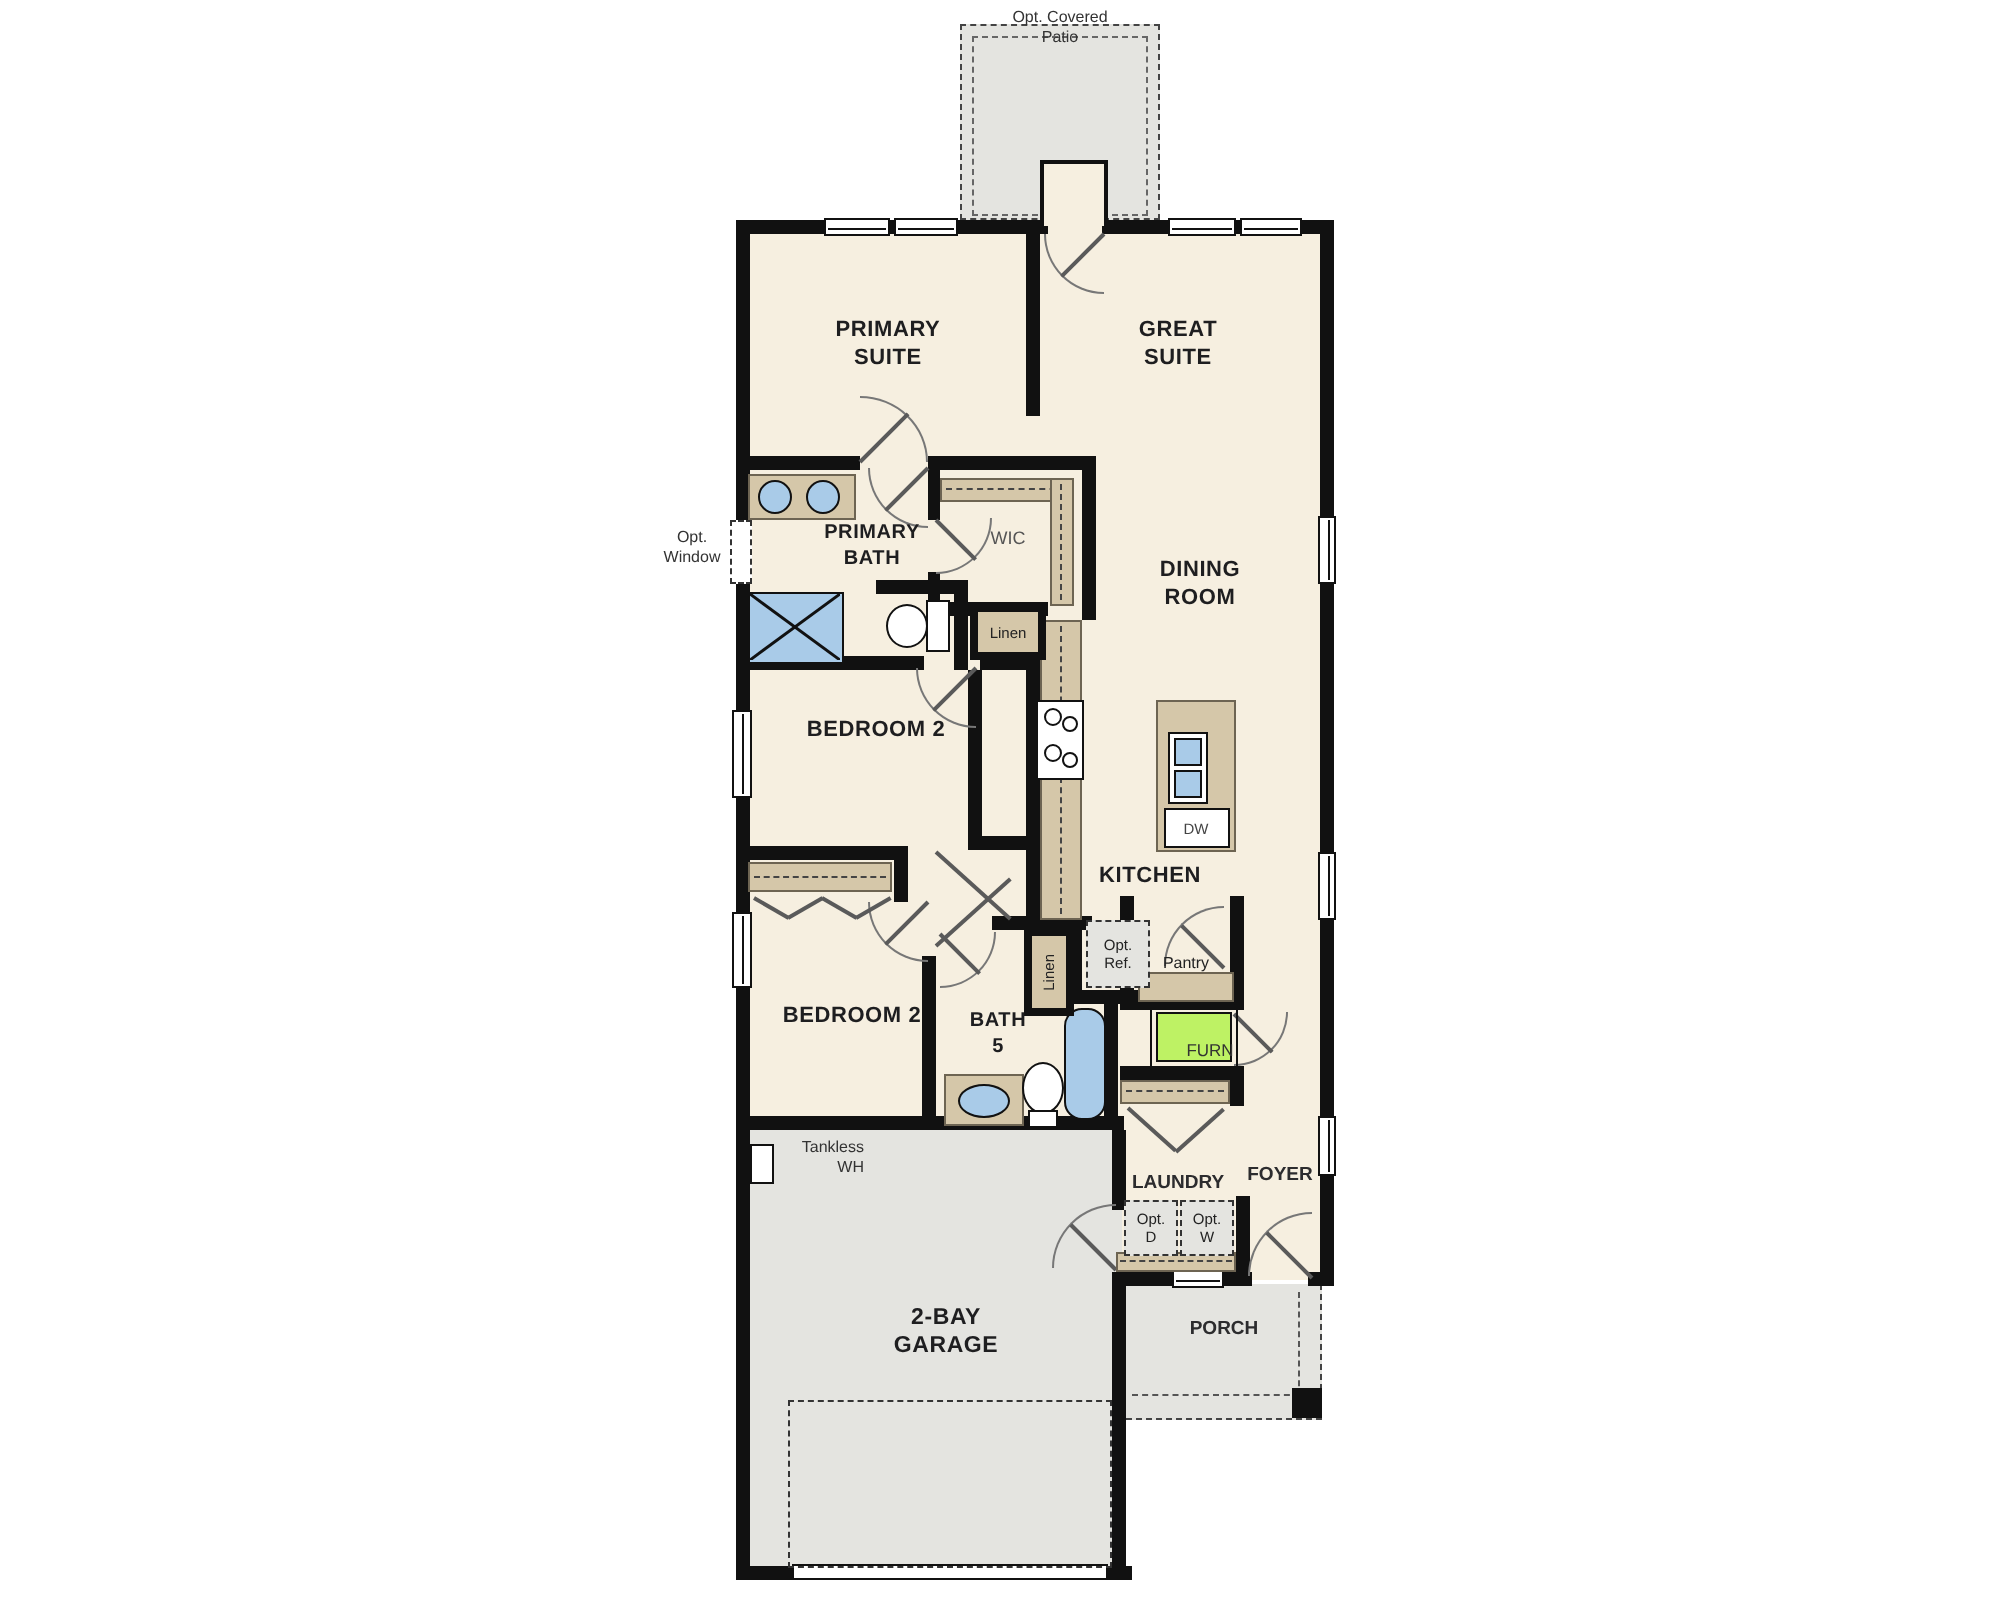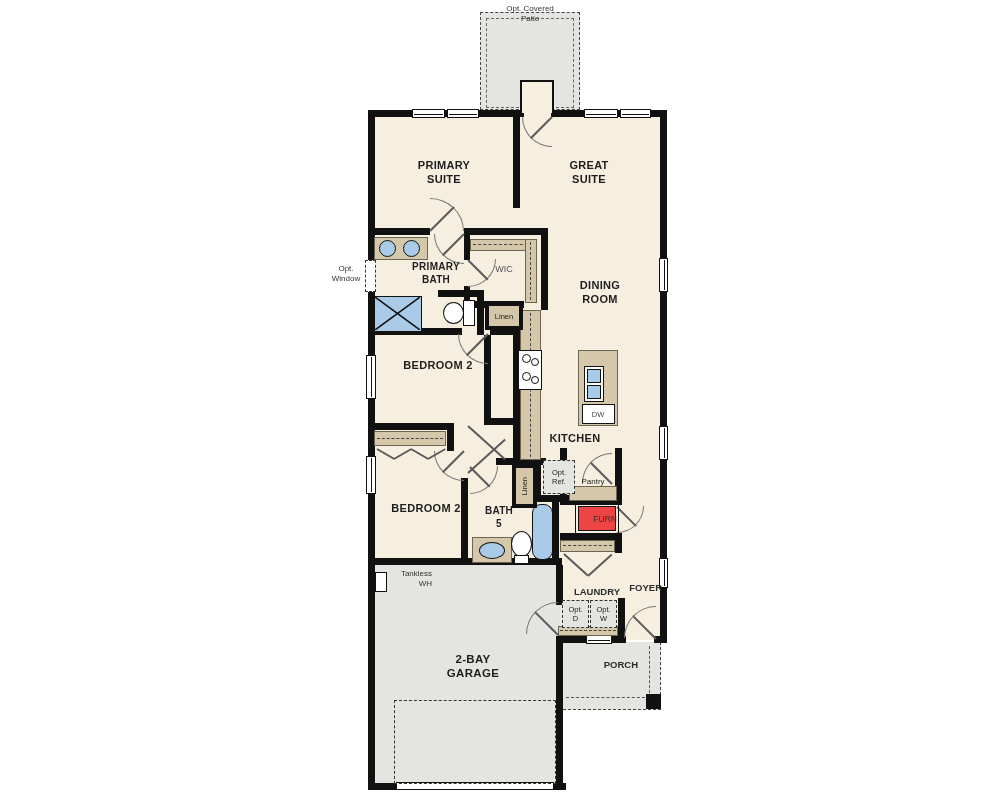--- a/index.html
+++ b/index.html
@@ -20,28 +20,28 @@
   .arc-bl{border-left-width:1.5px;border-bottom-width:1.5px;border-radius:0 0 0 100%;}
   .arc-tl{border-left-width:1.5px;border-top-width:1.5px;border-radius:100% 0 0 0;}
   .arc-tr{border-right-width:1.5px;border-top-width:1.5px;border-radius:0 100% 0 0;}
   .arc-br{border-right-width:1.5px;border-bottom-width:1.5px;border-radius:0 0 100% 0;}
   .leaf{position:absolute;height:2px;background:#5a5a5a;transform-origin:left center;}
   .fxw{position:absolute;background:#fff;border:1.5px solid #111;box-sizing:border-box;}
   .fxb{position:absolute;background:#a9cbe8;border:1.5px solid #111;box-sizing:border-box;}
   .rnd{border-radius:50%;}
   .lbl{position:absolute;color:#1e1e20;font-weight:bold;text-align:center;line-height:1.25;
        font-size:11px;letter-spacing:.3px;}
-  .lbl-sm{position:absolute;color:#2c2c2e;font-weight:bold;text-align:right;line-height:1.2;font-size:9.5px;}
+  .lbl-sm{position:absolute;color:#2c2c2e;font-weight:bold;text-align:center;line-height:1.2;font-size:9.5px;}
   .note{position:absolute;color:#333;font-weight:normal;text-align:center;line-height:1.2;font-size:8px;}
   .tiny{font-size:7.5px;}
   .vert{writing-mode:vertical-rl;transform:rotate(180deg);}
   .dashedbox{position:absolute;background:#e4e4e0;border:1.5px dashed #333;box-sizing:border-box;
              display:flex;align-items:center;justify-content:center;}
-  .furn{position:absolute;background:#ef4444;border:1.5px solid #111;outline:1px solid #111;outline-offset:2px;
-        box-sizing:border-box;display:flex;align-items:center;justify-content:center;padding-left:16px;}
+  .furn{position:absolute;background:#bef264;border:1.5px solid #111;outline:1px solid #111;outline-offset:2px;
+        box-sizing:border-box;display:flex;align-items:flex-end;justify-content:center;padding-left:16px;}
   .post{position:absolute;background:#111;}
 </style>
 </head>
 <body>
 
 <div id="plan">
 
   <div class="floor gray" style="left:480px;top:12px;width:100px;height:98px;border:1.5px dashed #444;box-sizing:border-box;"></div>
   <div class="floor" style="left:486px;top:18px;width:88px;height:90px;border:1px dashed #666;box-sizing:border-box;"></div>
   <div class="floor cream" style="left:373px;top:113px;width:289px;height:452px;"></div>

